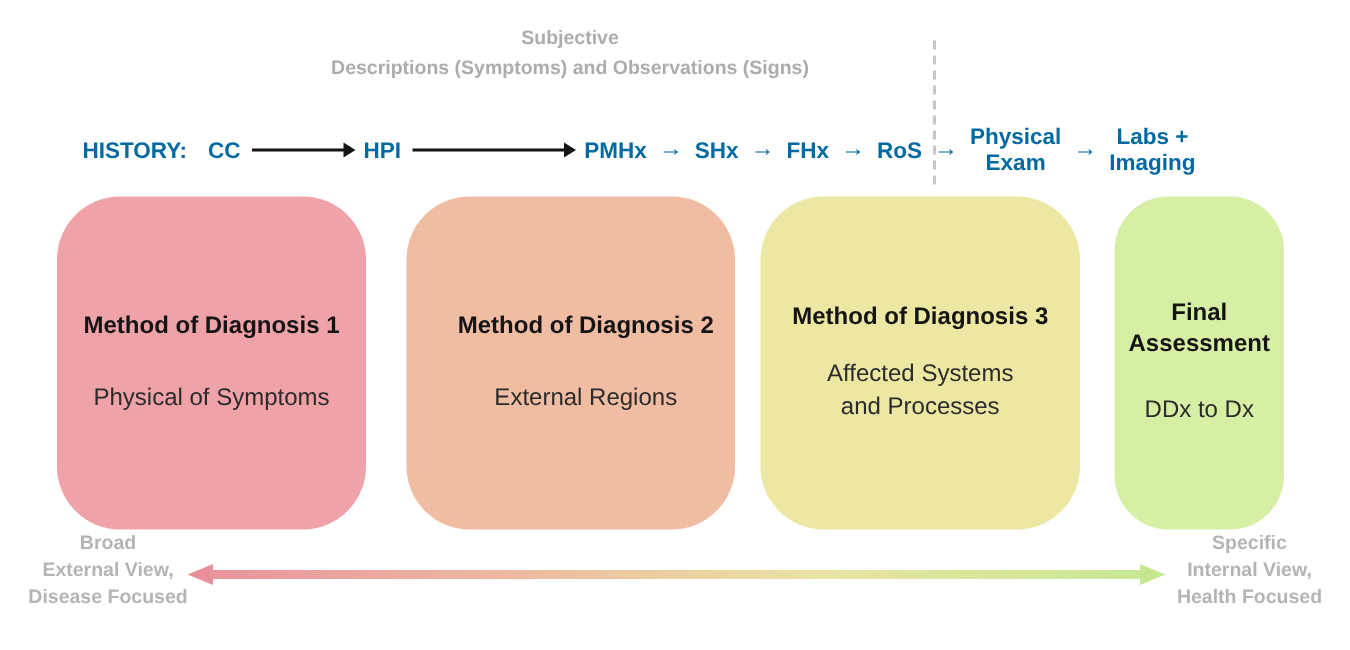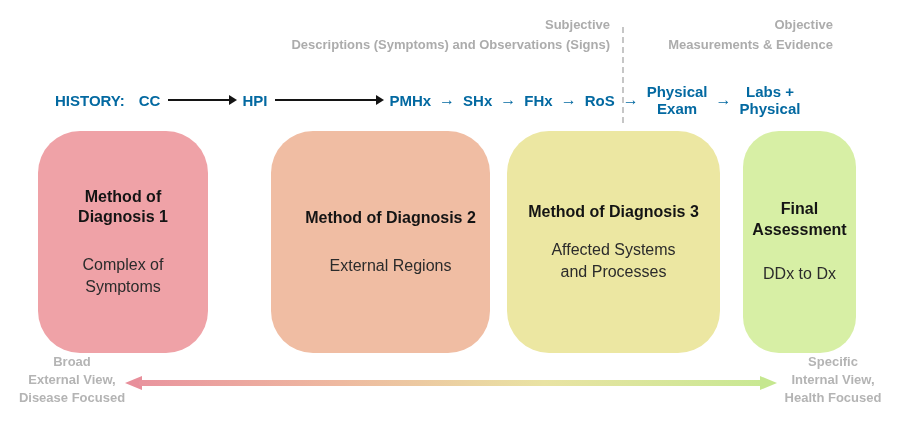--- a/index.html
+++ b/index.html
@@ -9,21 +9,21 @@
     width: 900px;
     height: 433px;
     background: #ffffff;
     font-family: "Liberation Sans", sans-serif;
     overflow: hidden;
   }
 
   
   .hdr {
     position: absolute;
-    text-align: right;
+    text-align: center;
     color: #acacac;
     font-weight: 700;
     font-size: 13px;
     line-height: 20px;
   }
   .hdr-subjective { left: 150px; top: 15px; width: 460px; }
   .hdr-objective  { left: 628px; top: 15px; width: 205px; }
 
   .divider {
     position: absolute;
@@ -82,21 +82,21 @@
     height: 222px;
     border-radius: 42px;
     display: flex;
     flex-direction: column;
     justify-content: center;
     align-items: center;
     gap: 26px;
     text-align: center;
     padding: 0 12px;
   }
-  .box-1 { left: 38px;  width: 170px; background: #efa2a7; }
+  .box-1 { left: 38px;  width: 206px; background: #efa2a7; }
   .box-2 { left: 271px; width: 219px; background: #f0bda3; padding-left: 32px; }
   .box-3 { left: 507px; width: 213px; background: #ece7a2; gap: 17px; }
   .box-4 { left: 743px; width: 113px; background: #d7efa5; border-radius: 36px; gap: 22px; }
   .box-title {
     font-weight: 700;
     font-size: 16px;
     color: #141414;
     line-height: 1.3;
     white-space: pre-line;
   }
@@ -161,49 +161,45 @@
 
 <div class="canvas">
 
   <div class="hdr hdr-subjective">
     <div>Subjective</div>
     <div>Descriptions (Symptoms) and Observations (Signs)</div>
   </div>
 
   <div class="divider"></div>
 
-  <div class="hdr hdr-objective">
-    <div>Objective</div>
-    <div>Measurements &amp; Evidence</div>
-  </div>
 
   <div class="history-row">
     <span class="hist-label">HISTORY:</span>
     <span>CC</span>
     <span class="long-arrow w66"></span>
     <span>HPI</span>
     <span class="long-arrow w106"></span>
     <span>PMHx</span>
     <span class="arr">→</span>
     <span>SHx</span>
     <span class="arr">→</span>
     <span>FHx</span>
     <span class="arr">→</span>
     <span>RoS</span>
     <span class="arr">→</span>
     <span class="two-line">Physical
 Exam</span>
     <span class="arr">→</span>
     <span class="two-line">Labs +
-Physical</span>
+Imaging</span>
   </div>
 
   <div class="box box-1">
     <div class="box-title">Method of Diagnosis 1</div>
-    <div class="box-body">Complex of Symptoms</div>
+    <div class="box-body">Physical of Symptoms</div>
   </div>
   <div class="box box-2">
     <div class="box-title">Method of Diagnosis 2</div>
     <div class="box-body">External Regions</div>
   </div>
   <div class="box box-3">
     <div class="box-title">Method of Diagnosis 3</div>
     <div class="box-body">Affected Systems
 and Processes</div>
   </div>

